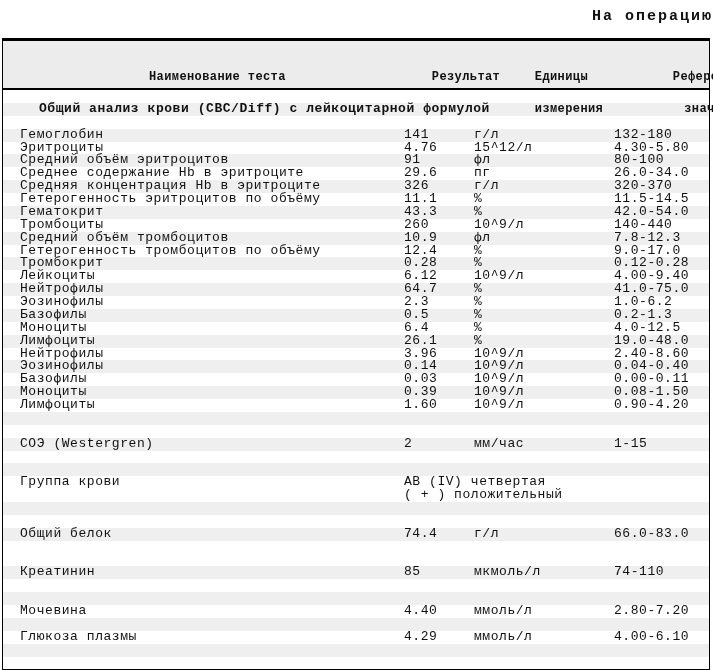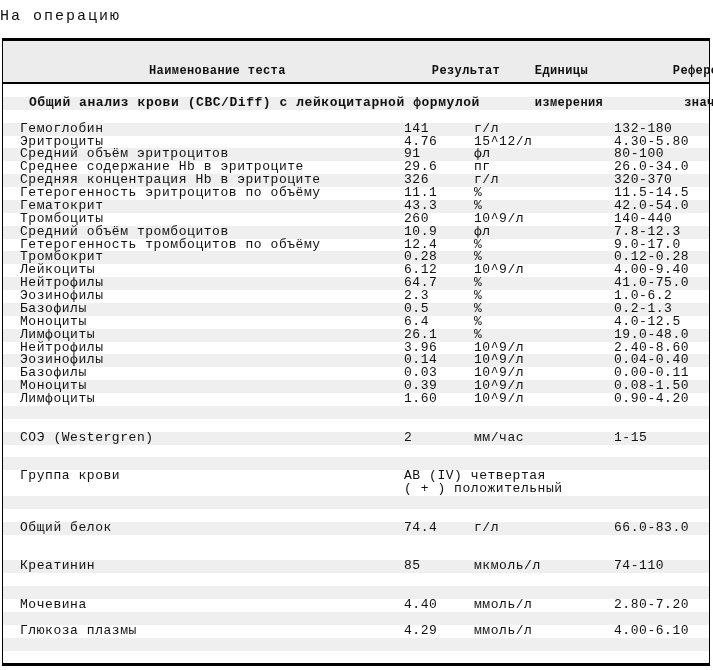--- a/index.html
+++ b/index.html
@@ -8,23 +8,23 @@
     background: #ffffff;
     font-family: "Liberation Mono", "DejaVu Sans Mono", monospace;
     color: #111111;
     overflow: hidden;
   }
   .page { position: relative; width: 713px; height: 670px; }
 
   .doc-title {
     height: 30px;
     padding-top: 8px;
-    text-align: left;
+    text-align: right;
     font-size: 15px;
-    font-weight: normal;
+    font-weight: bold;
     letter-spacing: 2px;
     white-space: pre;
   }
 
   .lab-table {
     position: absolute;
     left: 2px; right: 3px; top: 38px;
     border-top: 3px solid #000;
     border-bottom: 3px solid #000;
     border-left: 1px solid #000;
@@ -35,21 +35,21 @@
   .thead {
     display: grid;
     grid-template-columns: 368px 95px 140px 1fr;
     background: #ececec;
     border-bottom: 2px solid #000;
     height: 35px;
     align-items: start;
     font-weight: bold;
     font-size: 12px;
     letter-spacing: 0.4px;
-    padding-top: 6px;
+    padding-top: 12px;
   }
   .thead .h { line-height: 16px; white-space: pre; }
   .h-name  { text-align: center; }
   .h-result{ text-align: center; }
   .h-units { padding-left: 8px; }
   .h-ref   { padding-left: 6px; text-align: center; padding-right: 18px; }
 
   .tbody { width: 100%; }
 
   .row {
@@ -64,21 +64,21 @@
   }
   .row.shaded { background: #efefef; }
 
   .c-name   { padding-left: 17px; overflow: visible; }
   .c-result { padding-left: 33px; }
   .c-units  { padding-left: 8px; }
   .c-ref    { padding-left: 8px; }
 
   .row.section .c-name {
     font-weight: bold;
-    padding-left: 26px;
+    padding-left: 36px;
     grid-column: 1 / 5;
   }
   .row .c-span { grid-column: 2 / 5; padding-left: 33px; }
 </style>
 </head>
 <body>
 
 <div class="page">
 
   <div class="doc-title">На операцию</div>

